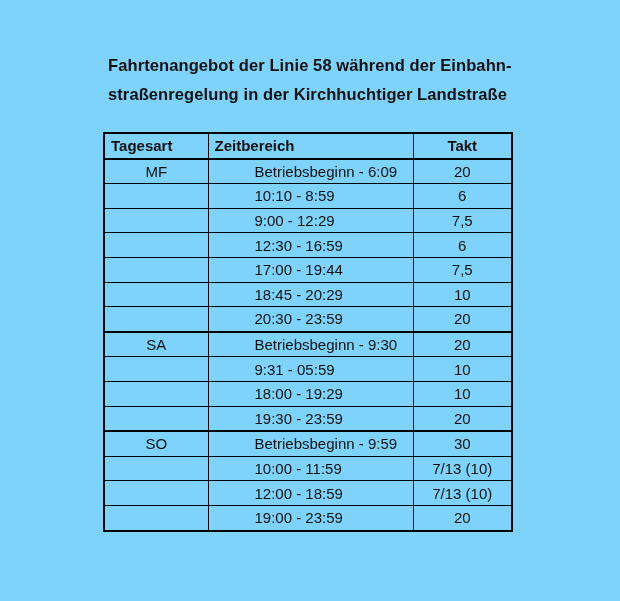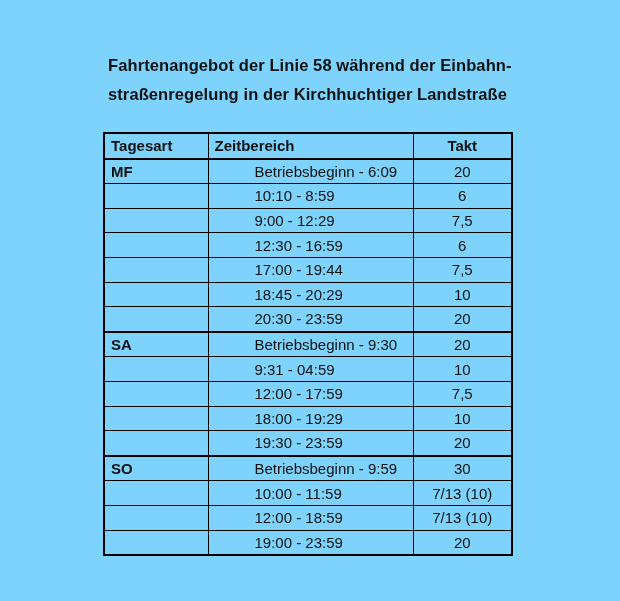--- a/index.html
+++ b/index.html
@@ -50,21 +50,21 @@
   }
   .schedule col.c-tagesart { width: 104px; }
   .schedule col.c-zeit     { width: 205px; }
   .schedule col.c-takt     { width: 99px; }
   .schedule thead th {
     font-weight: bold;
     text-align: left;
     border-bottom: 2px solid #000000;
   }
   .schedule thead th.takt { text-align: center; }
-  .schedule td.tagesart { font-weight: bold; text-align: left; }
+  .schedule td.tagesart { font-weight: normal; text-align: center; }
   .schedule td.zeit     { font-weight: normal; text-align: left; padding-left: 46px; }
   .schedule td.takt     { font-weight: normal; text-align: center; }
   .schedule tr.group-start td { border-top: 2px solid #000000; }
 </style>
 </head>
 <body>
 
 <div class="page">
 
   <h1 class="title"><span>Fahrtenangebot der Linie 58 während der Einbahn-</span><br><span>straßenregelung in der Kirchhuchtiger Landstraße</span></h1>
@@ -118,27 +118,22 @@
           <td class="zeit">20:30 - 23:59</td>
           <td class="takt">20</td>
         </tr>
         <tr class="group-start">
           <td class="tagesart">SA</td>
           <td class="zeit">Betriebsbeginn - 9:30</td>
           <td class="takt">20</td>
         </tr>
         <tr>
           <td class="tagesart"></td>
-          <td class="zeit">9:31 - 04:59</td>
+          <td class="zeit">9:31 - 05:59</td>
           <td class="takt">10</td>
-        </tr>
-        <tr>
-          <td class="tagesart"></td>
-          <td class="zeit">12:00 - 17:59</td>
-          <td class="takt">7,5</td>
         </tr>
         <tr>
           <td class="tagesart"></td>
           <td class="zeit">18:00 - 19:29</td>
           <td class="takt">10</td>
         </tr>
         <tr>
           <td class="tagesart"></td>
           <td class="zeit">19:30 - 23:59</td>
           <td class="takt">20</td>

